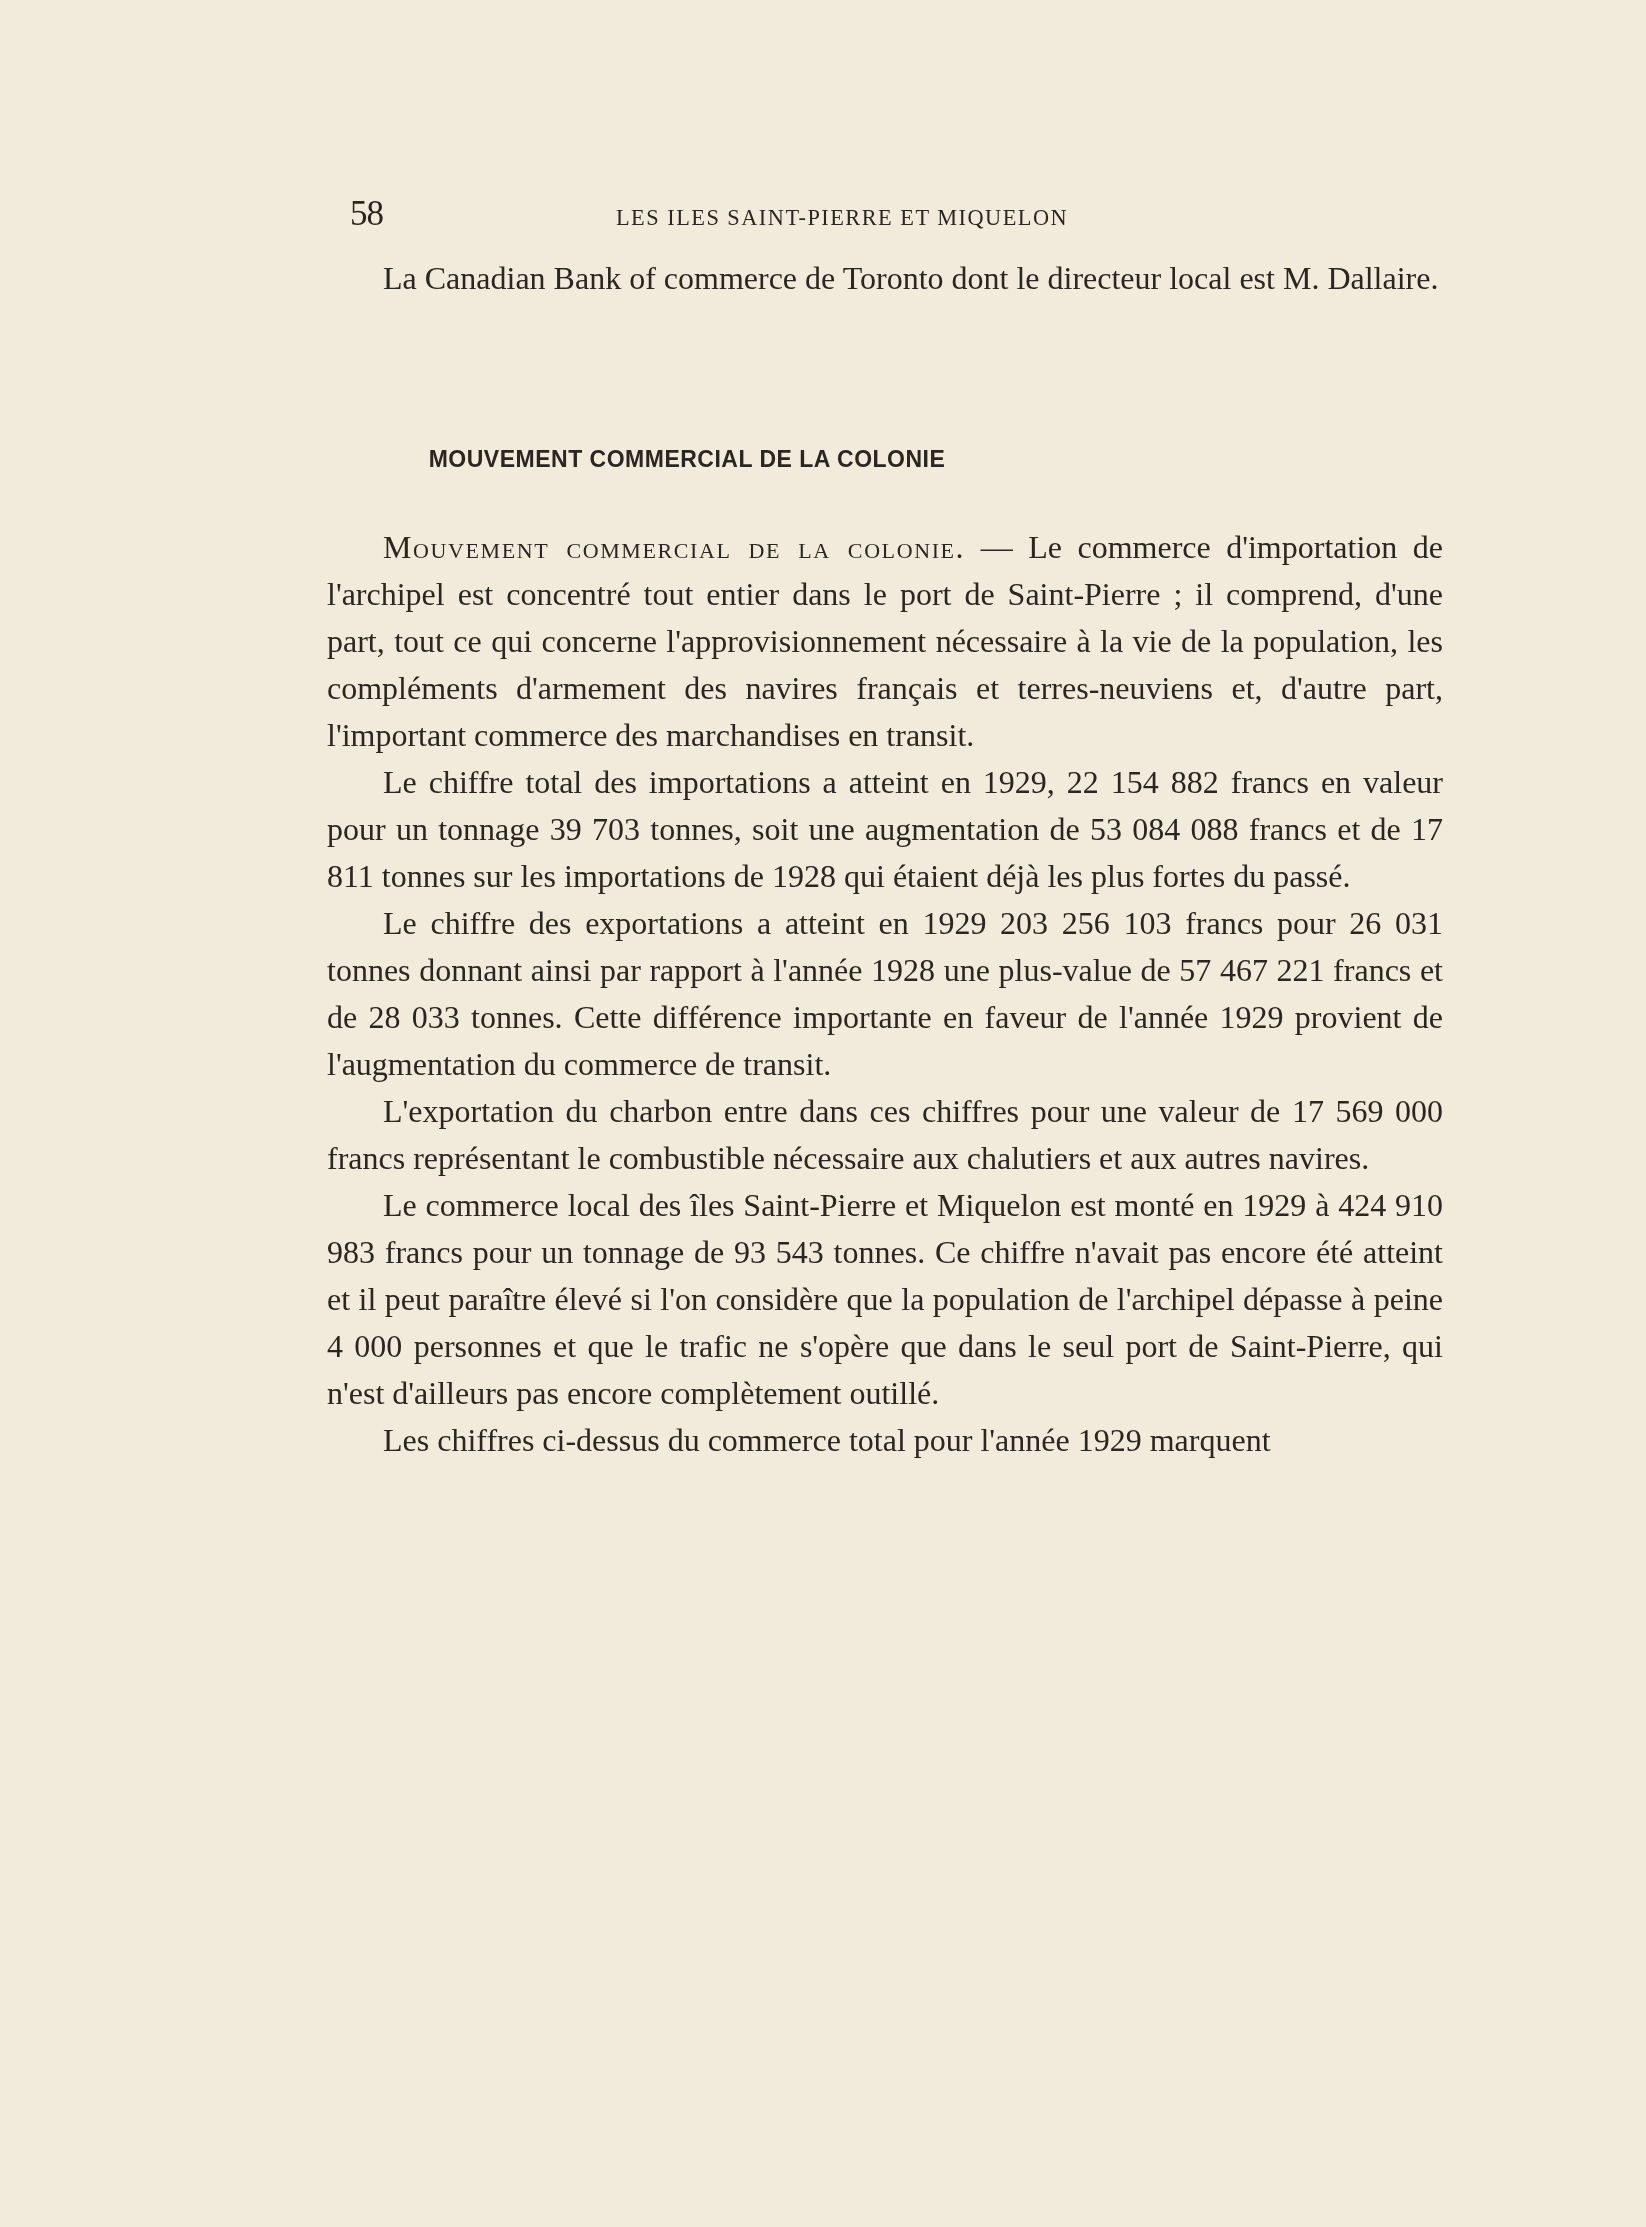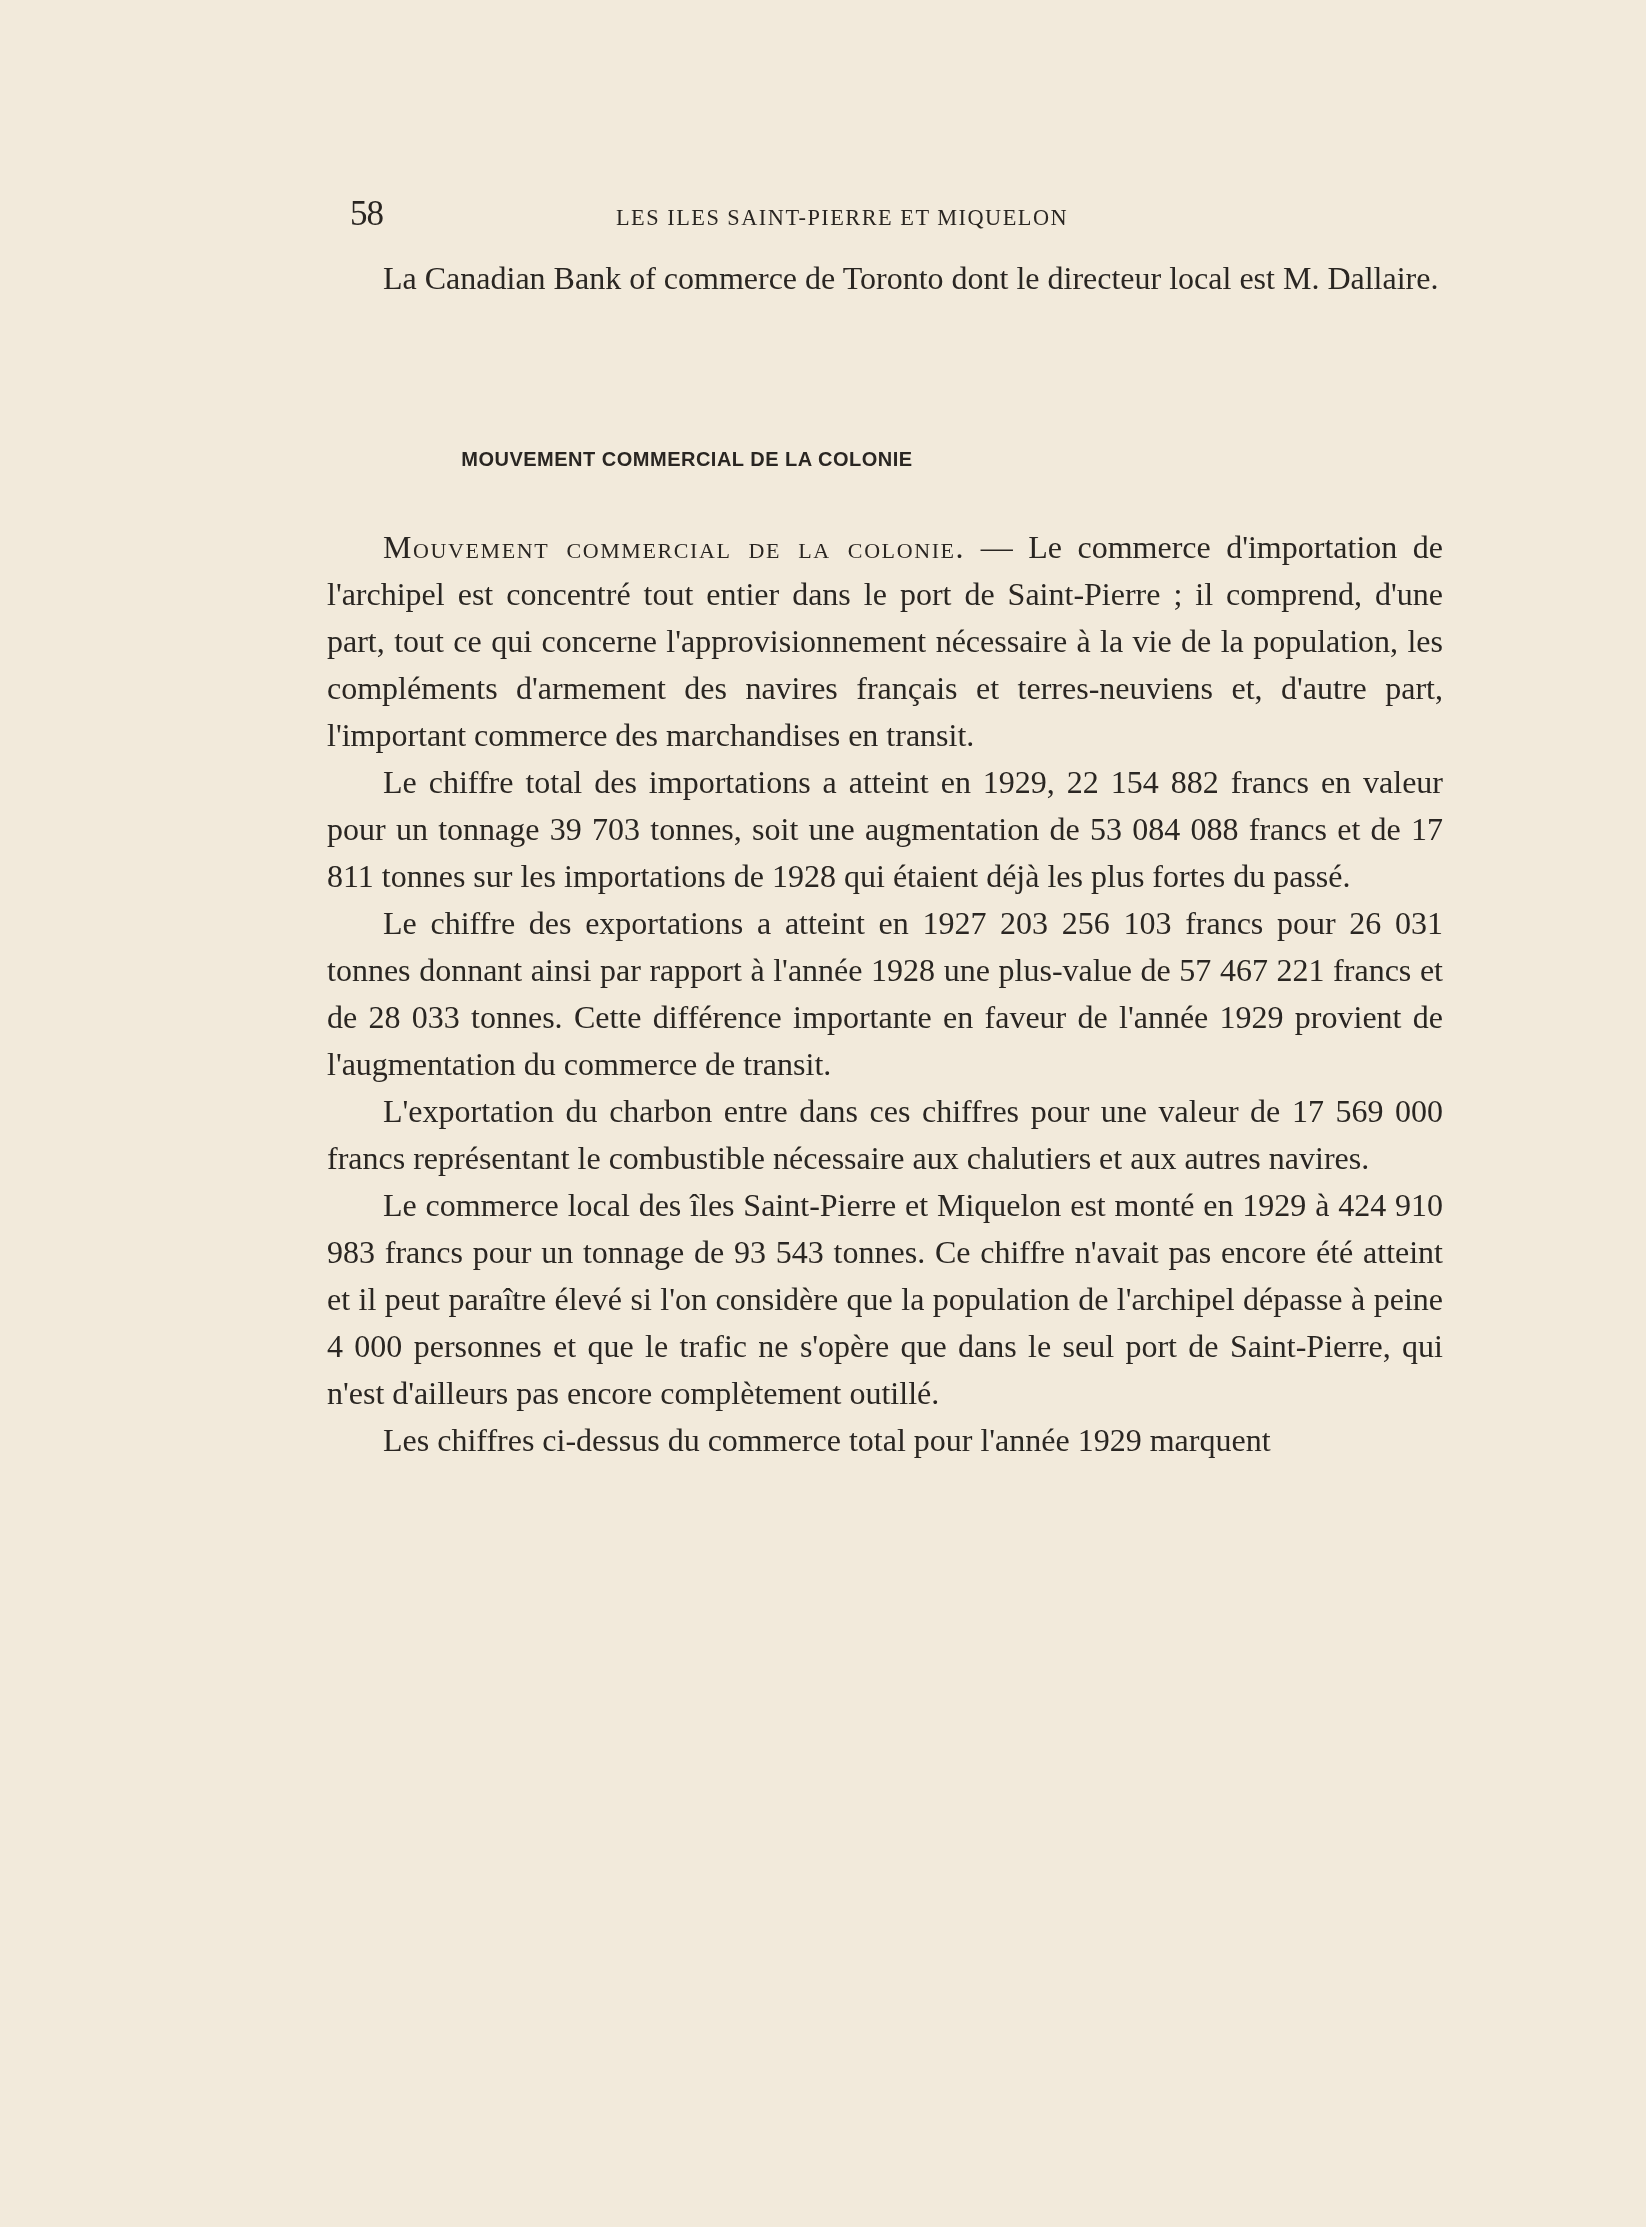--- a/index.html
+++ b/index.html
@@ -27,39 +27,39 @@
   .body {
     position: absolute; left: 327px; top: 255px; width: 1116px;
     font-size: 32px; line-height: 47px;
     text-align: justify;
   }
   .body p { margin: 0; text-indent: 56px; }
   .section-title {
     position: absolute; left: 0; width: 1374px; top: 443px;
     text-align: center;
     font-family: "Liberation Sans", "DejaVu Sans", sans-serif;
-    font-weight: bold; font-size: 20px; line-height: 33px;
+    font-weight: bold; font-size: 23px; line-height: 33px;
     letter-spacing: 0.5px;
   }
   .smallcaps { font-variant: small-caps; letter-spacing: 1.6px; }
   .body2 { top: 524px; }
 </style>
 </head>
 <body>
 
 <div class="page-number">58</div>
 <div class="running-header">LES ILES SAINT-PIERRE ET MIQUELON</div>
 
 <div class="body">
   <p>La Canadian Bank of commerce de Toronto dont le directeur local est M. Dallaire.</p>
 </div>
 
 <div class="section-title">MOUVEMENT COMMERCIAL DE LA COLONIE</div>
 
 <div class="body body2">
   <p><span class="smallcaps">Mouvement commercial de la colonie.</span><span> — Le commerce d'importation de l'archipel est concentré tout entier dans le port de Saint-Pierre ; il comprend, d'une part, tout ce qui concerne l'approvisionnement nécessaire à la vie de la population, les compléments d'armement des navires français et terres-neuviens et, d'autre part, l'important commerce des marchandises en transit.</span></p>
   <p>Le chiffre total des importations a atteint en 1929, 22 154 882 francs en valeur pour un tonnage 39 703 tonnes, soit une augmentation de 53 084 088 francs et de 17 811 tonnes sur les importations de 1928 qui étaient déjà les plus fortes du passé.</p>
-  <p>Le chiffre des exportations a atteint en 1927 203 256 103 francs pour 26 031 tonnes donnant ainsi par rapport à l'année 1928 une plus-value de 57 467 221 francs et de 28 033 tonnes. Cette différence importante en faveur de l'année 1929 provient de l'augmentation du commerce de transit.</p>
+  <p>Le chiffre des exportations a atteint en 1929 203 256 103 francs pour 26 031 tonnes donnant ainsi par rapport à l'année 1928 une plus-value de 57 467 221 francs et de 28 033 tonnes. Cette différence importante en faveur de l'année 1929 provient de l'augmentation du commerce de transit.</p>
   <p>L'exportation du charbon entre dans ces chiffres pour une valeur de 17 569 000 francs représentant le combustible nécessaire aux chalutiers et aux autres navires.</p>
   <p>Le commerce local des îles Saint-Pierre et Miquelon est monté en 1929 à 424 910 983 francs pour un tonnage de 93 543 tonnes. Ce chiffre n'avait pas encore été atteint et il peut paraître élevé si l'on considère que la population de l'archipel dépasse à peine 4 000 personnes et que le trafic ne s'opère que dans le seul port de Saint-Pierre, qui n'est d'ailleurs pas encore complètement outillé.</p>
   <p>Les chiffres ci-dessus du commerce total pour l'année 1929 marquent</p>
 </div>
 
 
 </body></html>

